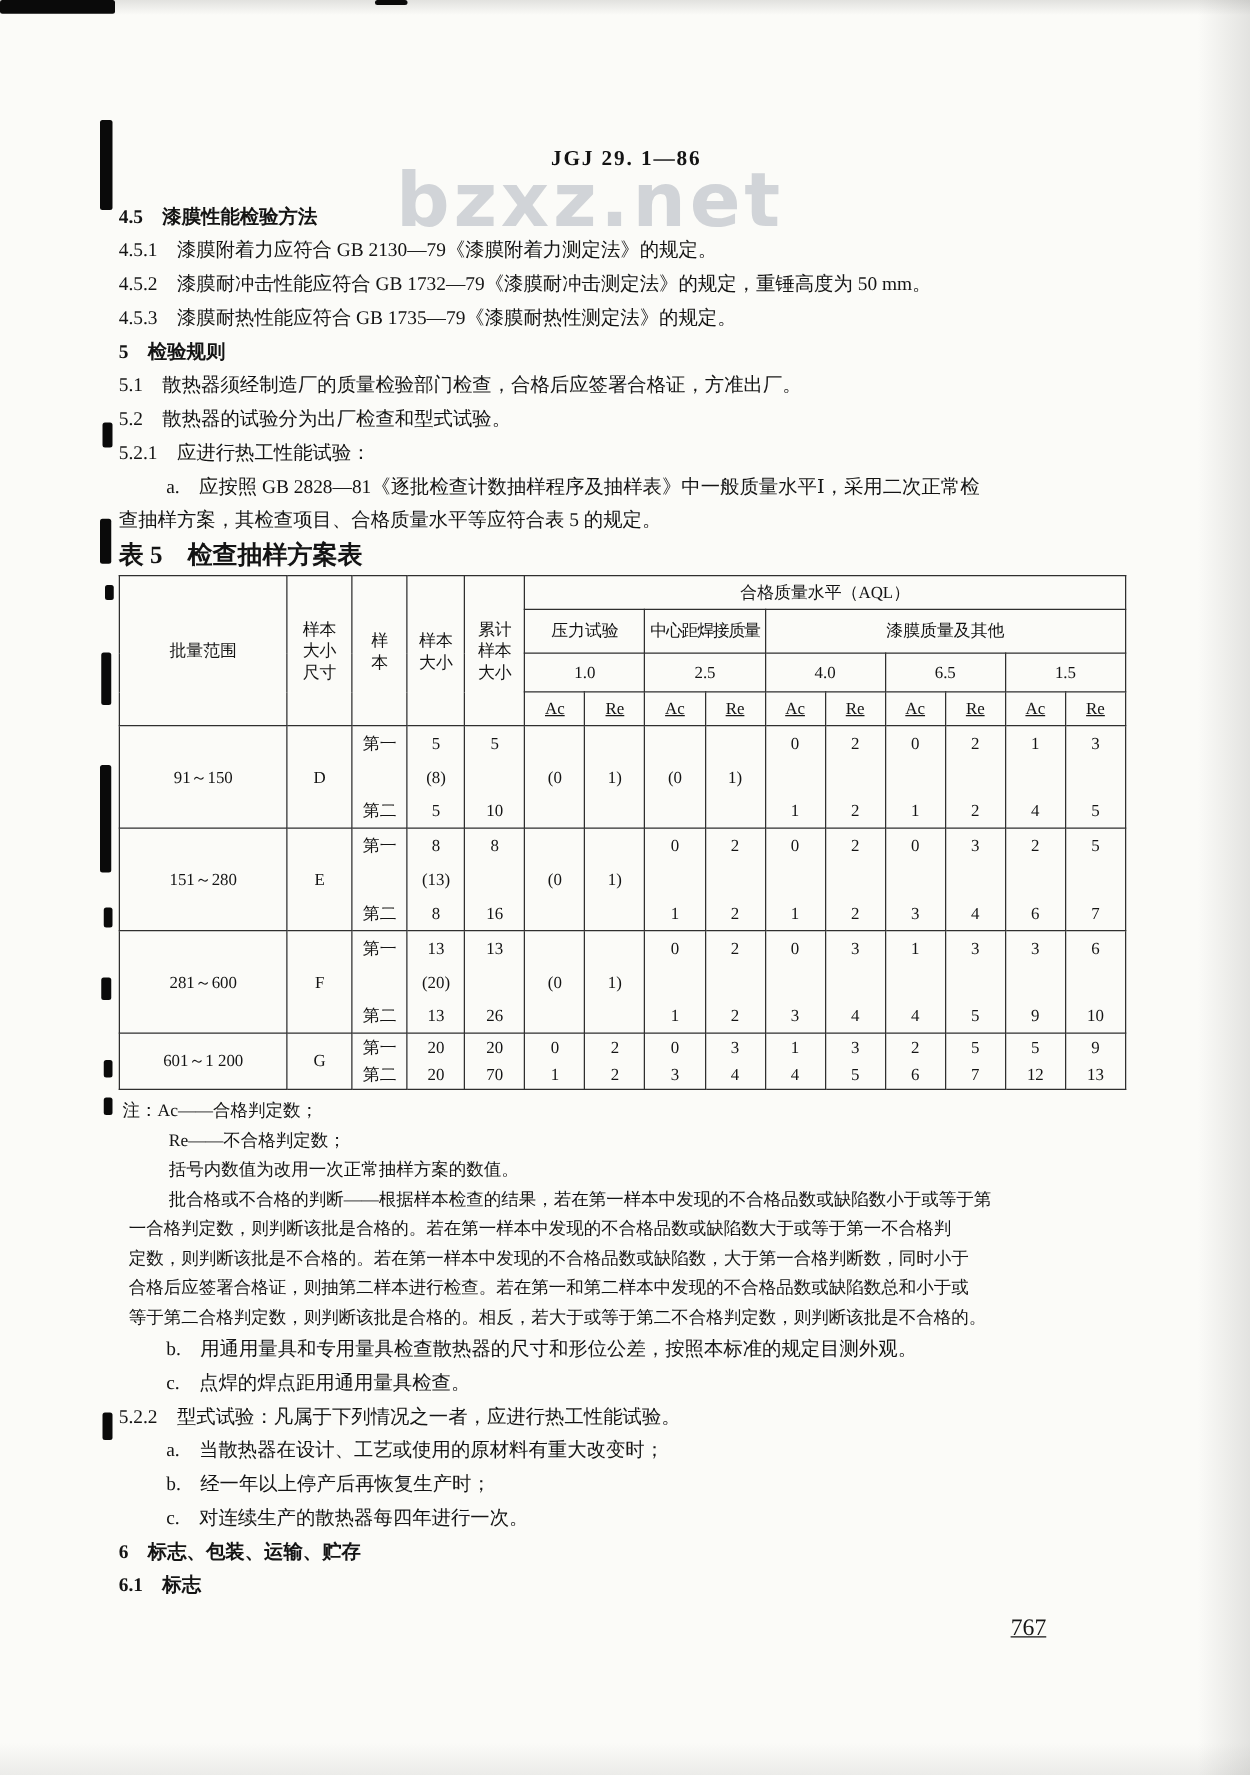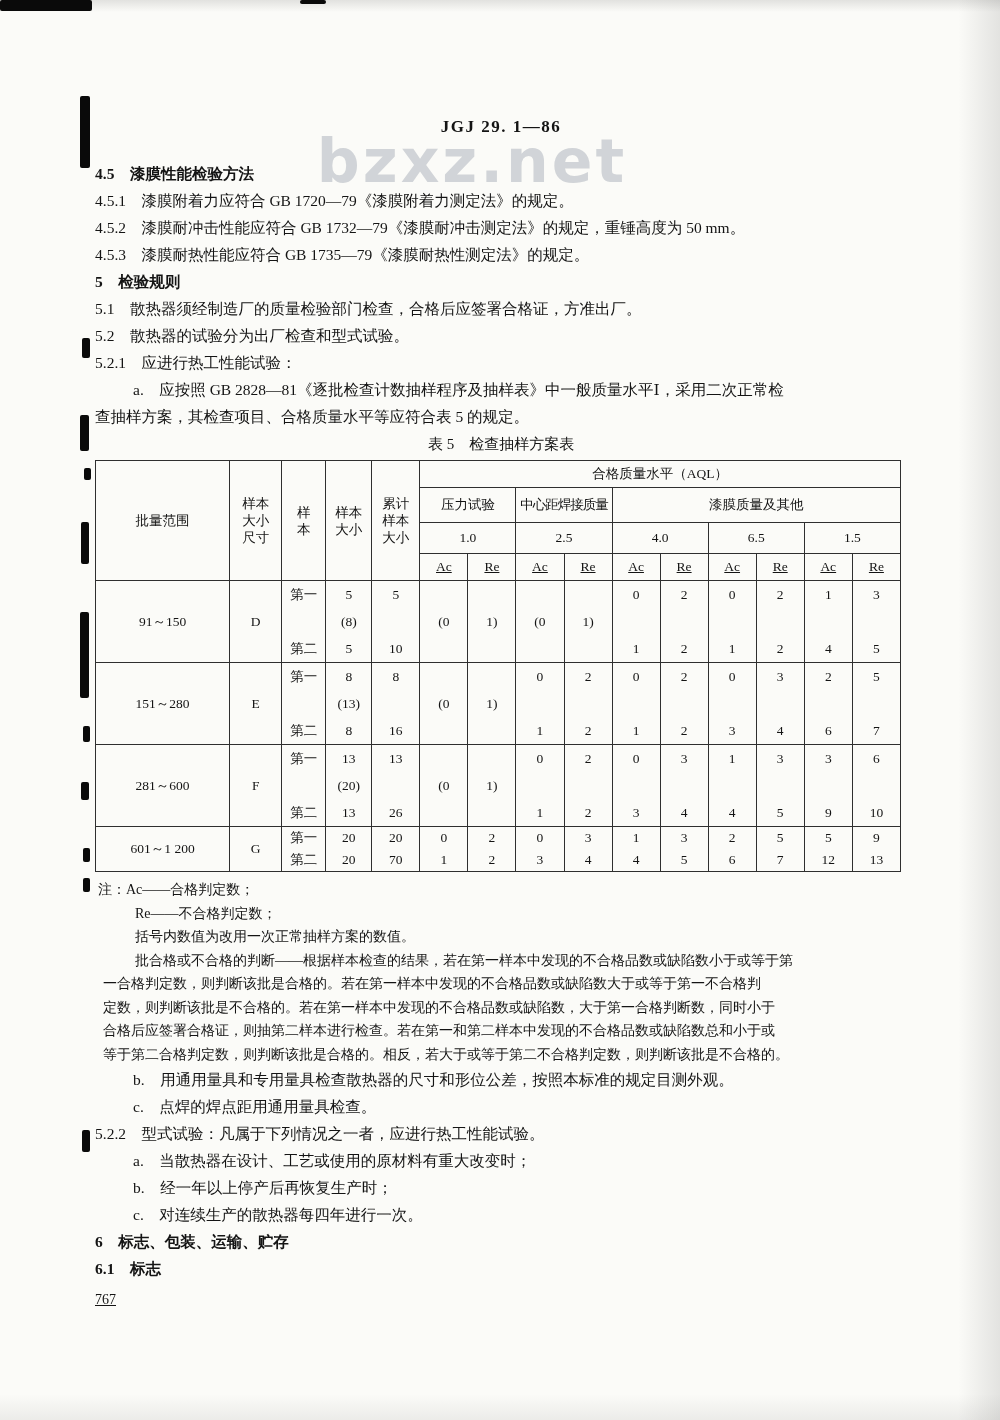--- a/index.html
+++ b/index.html
@@ -23,39 +23,39 @@
     font-weight:bold;font-size:60px;letter-spacing:3px;
     color:rgba(148,156,168,0.40);transform:translateX(-28px);
   }
   .content{position:absolute;left:95px;top:116px;width:812px;z-index:2;}
   .std-no{text-align:center;font-weight:bold;font-size:17px;letter-spacing:1.5px;height:22px;line-height:22px;margin-bottom:22px;}
   p.line{margin:0;font-size:15.5px;line-height:27px;white-space:nowrap;}
   p.h{font-weight:bold;}
   .mt-sec{margin-top:15px;margin-bottom:13px;}
   .mt-a{margin-top:14px;}
   .ind{padding-left:38px;}
-  .tbl-title{text-align:center;font-size:15px;line-height:24px;margin-top:2px;font-weight:normal;}
+  .tbl-title{text-align:left;font-size:20px;line-height:24px;margin-top:2px;font-weight:bold;}
   table.tbl{border-collapse:collapse;table-layout:fixed;width:806px;margin-top:4px;}
   .tbl th,.tbl td{border:1px solid #2f2f2f;padding:0;font-weight:normal;
     font-size:13.5px;text-align:center;vertical-align:middle;overflow:hidden;}
   .hr-a .aql{height:26px;}
   .hr-b th{height:34px;}
   .hr-c th{height:30px;}
   .hr-d th{height:26px;text-decoration:underline;}
   .stacked{white-space:pre-line;line-height:17px;}
   .tight{font-size:12.5px;letter-spacing:-1px;}
   .slot{display:block;text-align:center;}
   .s3{height:27px;line-height:27px;}
   .s2{height:22px;line-height:22px;}
   .notes{margin-top:6px;}
   .nl{font-size:14px;line-height:23.5px;white-space:nowrap;}
   .i0{padding-left:3px;}
   .i1{padding-left:40px;}
   .i2{padding-left:8px;}
-  .pageno{margin-top:10px;padding-right:70px;font-size:14px;text-decoration:underline;}
+  .pageno{margin-top:10px;text-align:right;padding-right:70px;font-size:19px;text-decoration:underline;}
 </style>
 </head>
 <body>
 
 <div class="page">
 
   <div class="watermark">bzxz.net</div>
 
   <div class="artifact" style="left:0;top:0;width:92px;height:11px;"></div>
   <div class="artifact" style="left:300px;top:0;width:26px;height:4px;"></div>
@@ -68,21 +68,21 @@
   <div class="artifact" style="left:83px;top:726px;width:7px;height:16px;"></div>
   <div class="artifact" style="left:81px;top:782px;width:8px;height:18px;"></div>
   <div class="artifact" style="left:83px;top:848px;width:7px;height:14px;"></div>
   <div class="artifact" style="left:83px;top:878px;width:7px;height:14px;"></div>
   <div class="artifact" style="left:82px;top:1130px;width:8px;height:22px;"></div>
 
   <div class="content">
     <div class="std-no">JGJ 29. 1—86</div>
 
     <p class="line h">4.5　漆膜性能检验方法</p>
-    <p class="line">4.5.1　漆膜附着力应符合 GB 1720—79《漆膜附着力测定法》的规定。</p>
+    <p class="line">4.5.1　漆膜附着力应符合 GB 2130—79《漆膜附着力测定法》的规定。</p>
     <p class="line">4.5.2　漆膜耐冲击性能应符合 GB 1732—79《漆膜耐冲击测定法》的规定，重锤高度为 50 mm。</p>
     <p class="line">4.5.3　漆膜耐热性能应符合 GB 1735—79《漆膜耐热性测定法》的规定。</p>
 
     <p class="line h mt-sec">5　检验规则</p>
     <p class="line">5.1　散热器须经制造厂的质量检验部门检查，合格后应签署合格证，方准出厂。</p>
     <p class="line">5.2　散热器的试验分为出厂检查和型式试验。</p>
     <p class="line">5.2.1　应进行热工性能试验：</p>
     <p class="line ind">a.　应按照 GB 2828—81《逐批检查计数抽样程序及抽样表》中一般质量水平Ⅰ，采用二次正常检</p>
     <p class="line">查抽样方案，其检查项目、合格质量水平等应符合表 5 的规定。</p>
 

